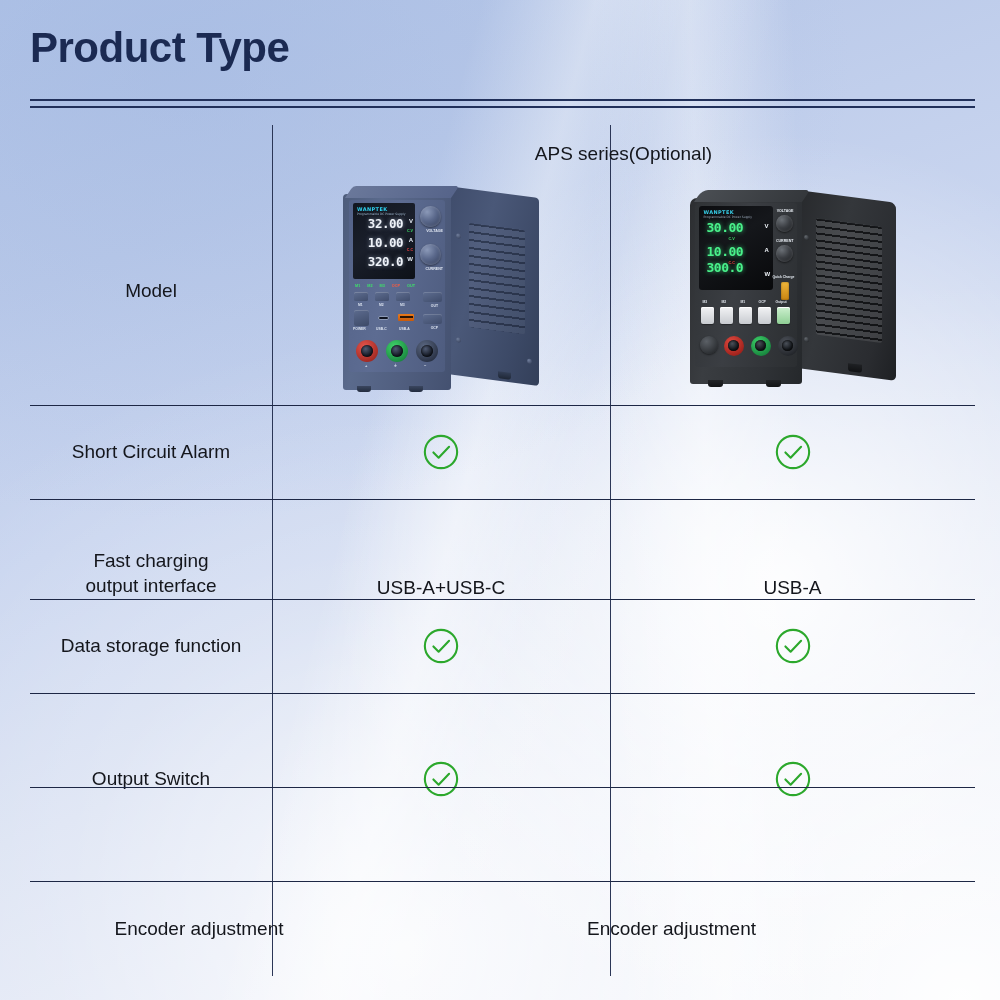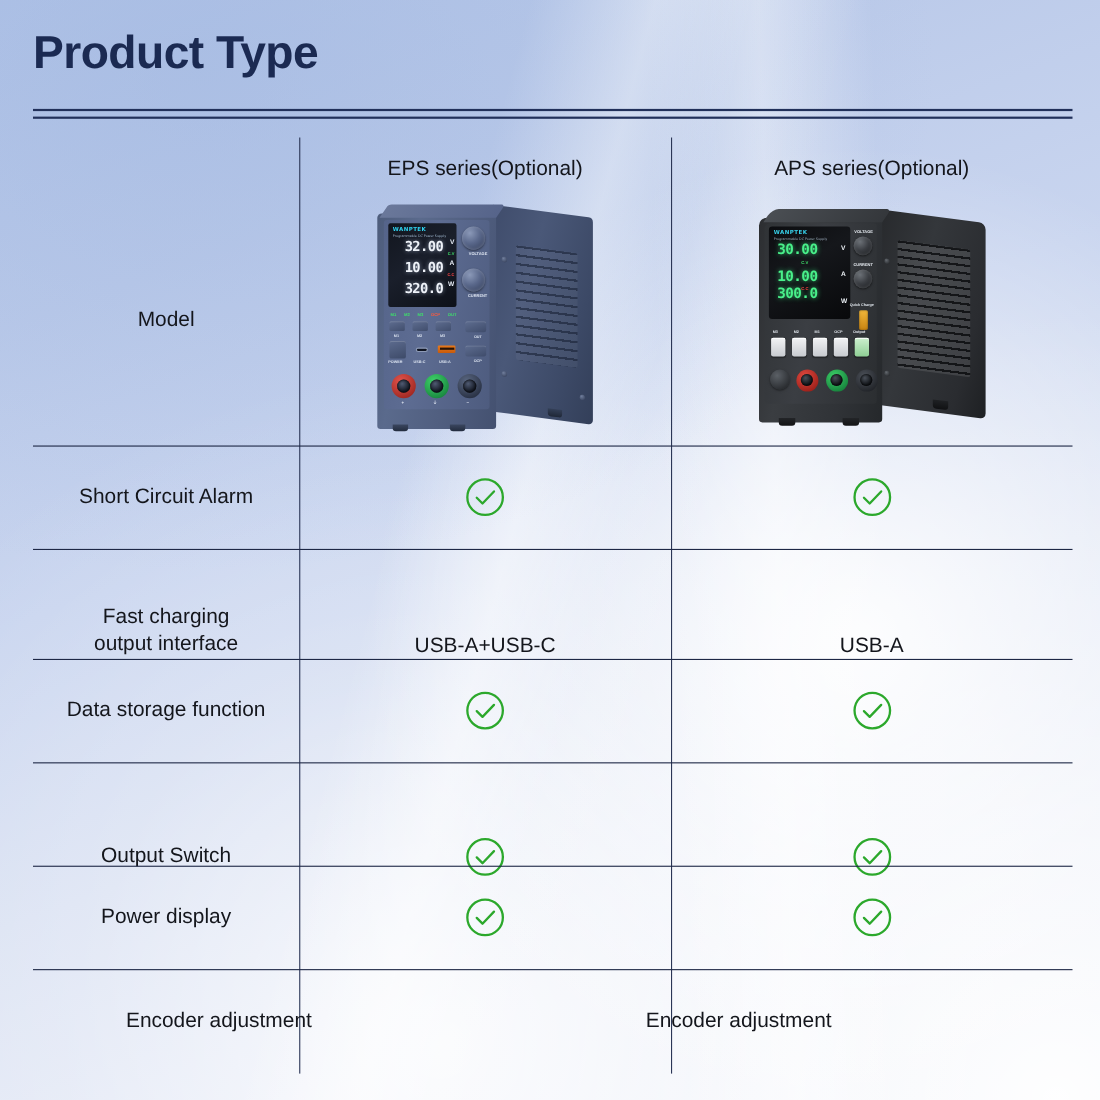--- a/index.html
+++ b/index.html
@@ -281,23 +281,20 @@
     <i class="b"></i>
 </div>
 
 <div id="grid">
 
   <div class="vline c1"></div>
   <div class="vline c2"></div>
 
   <div class="row" style="top:12px;height:44px;">
     <div class="cell-label"></div>
-    <div class="cell-a">
-      <span class="colhead">EPS series(Optional)</span>
-    </div>
     <div class="cell-b">
       <span class="colhead">APS series(Optional)</span>
     </div>
   </div>
 
   <div class="row" style="top:56px;height:229px;">
     <div class="cell-label">Model</div>
 
     <div class="cell-a">
       <div class="psu eps">
@@ -490,35 +487,20 @@
     </div>
     <div class="cell-b">
       <svg class="chk" viewBox="0 0 40 40">
         <circle cx="20" cy="20" r="17" fill="none" stroke="#2ca82c" stroke-width="2.2"></circle>
         <path d="M12 20.5 L17.5 26 L28.5 14.5" fill="none" stroke="#2ca82c" stroke-width="2.2" stroke-linecap="round" stroke-linejoin="round"></path>
       </svg>
     </div>
   </div>
 
   <div class="hline" style="top:667px;"></div>
-  <div class="row" style="top:667px;height:94px;">
-    <div class="cell-label">Power display</div>
-    <div class="cell-a">
-      <svg class="chk" viewBox="0 0 40 40">
-        <circle cx="20" cy="20" r="17" fill="none" stroke="#2ca82c" stroke-width="2.2"></circle>
-        <path d="M12 20.5 L17.5 26 L28.5 14.5" fill="none" stroke="#2ca82c" stroke-width="2.2" stroke-linecap="round" stroke-linejoin="round"></path>
-      </svg>
-    </div>
-    <div class="cell-b">
-      <svg class="chk" viewBox="0 0 40 40">
-        <circle cx="20" cy="20" r="17" fill="none" stroke="#2ca82c" stroke-width="2.2"></circle>
-        <path d="M12 20.5 L17.5 26 L28.5 14.5" fill="none" stroke="#2ca82c" stroke-width="2.2" stroke-linecap="round" stroke-linejoin="round"></path>
-      </svg>
-    </div>
-  </div>
 
   <div class="hline" style="top:761px;"></div>
   <div class="row" style="top:761px;height:95px;">
     <div class="cell-a">
       <span class="cell-text">Encoder adjustment</span>
     </div>
     <div class="cell-b">
       <span class="cell-text">Encoder adjustment</span>
     </div>
   </div>

